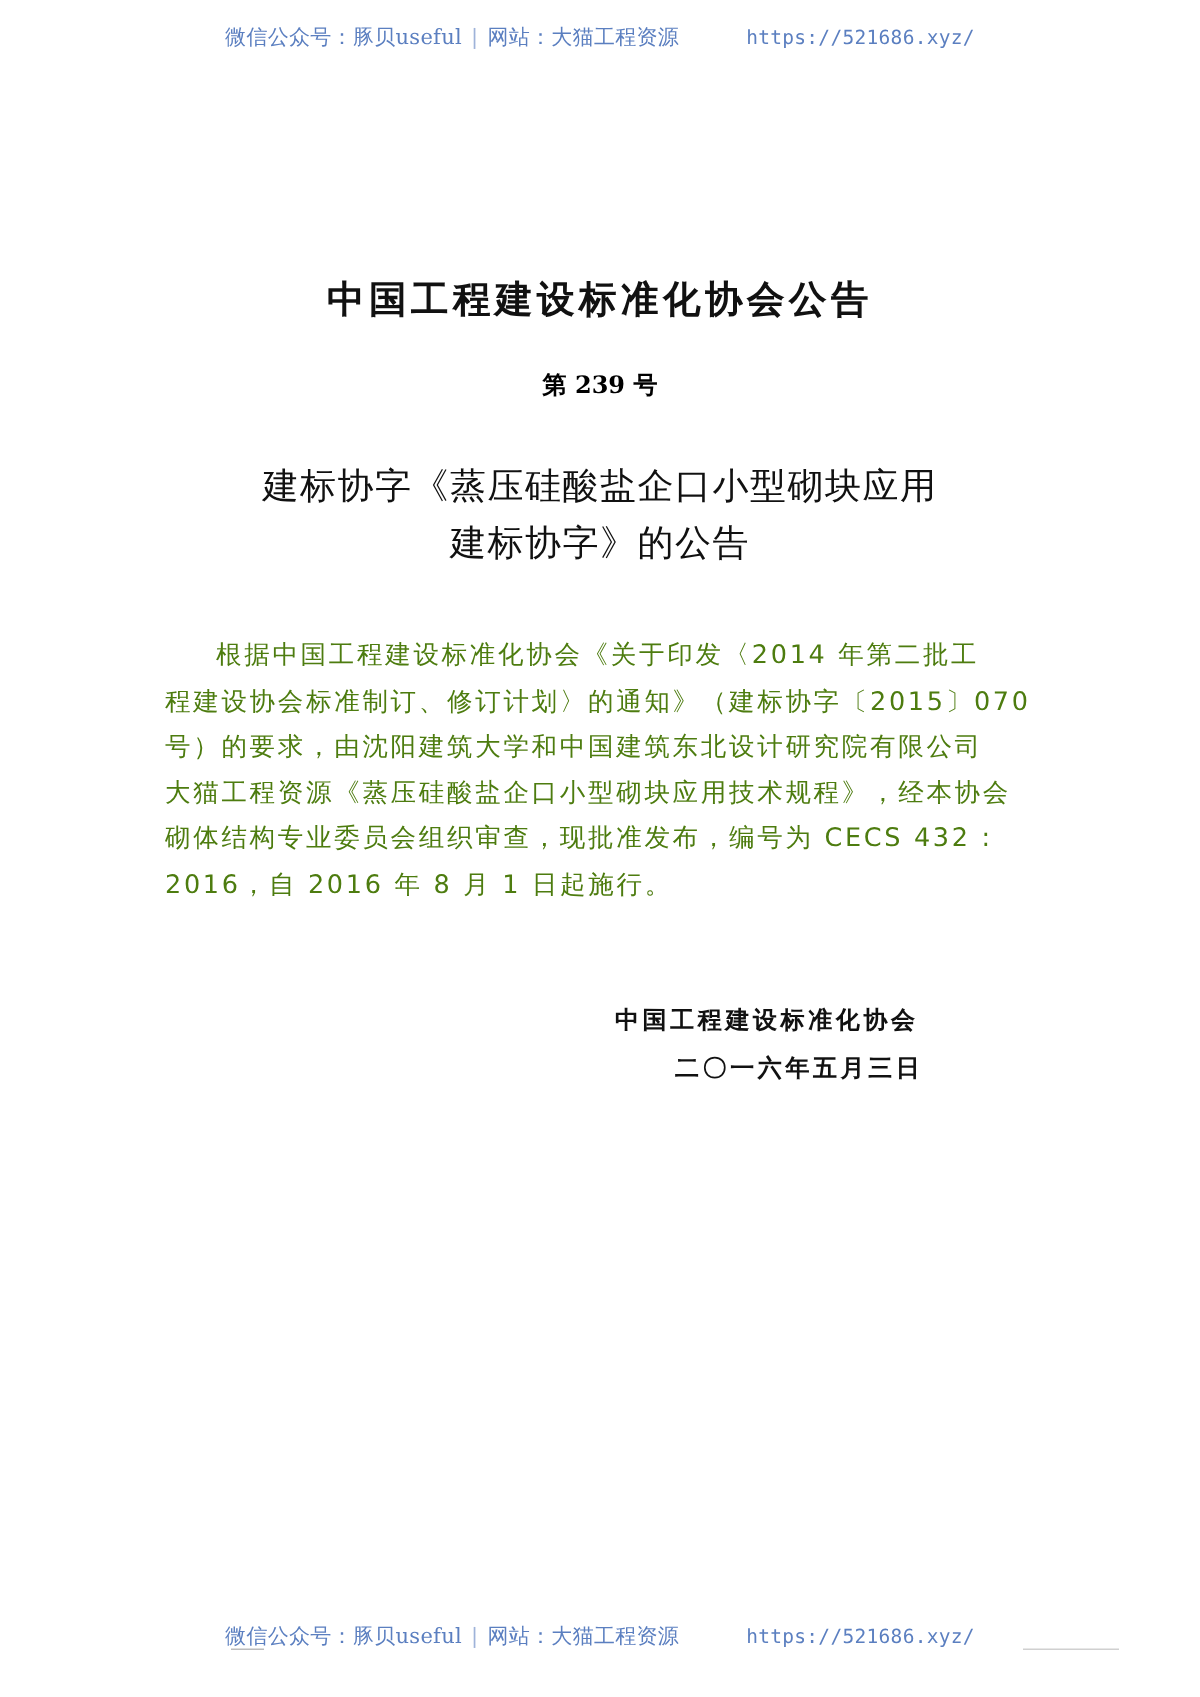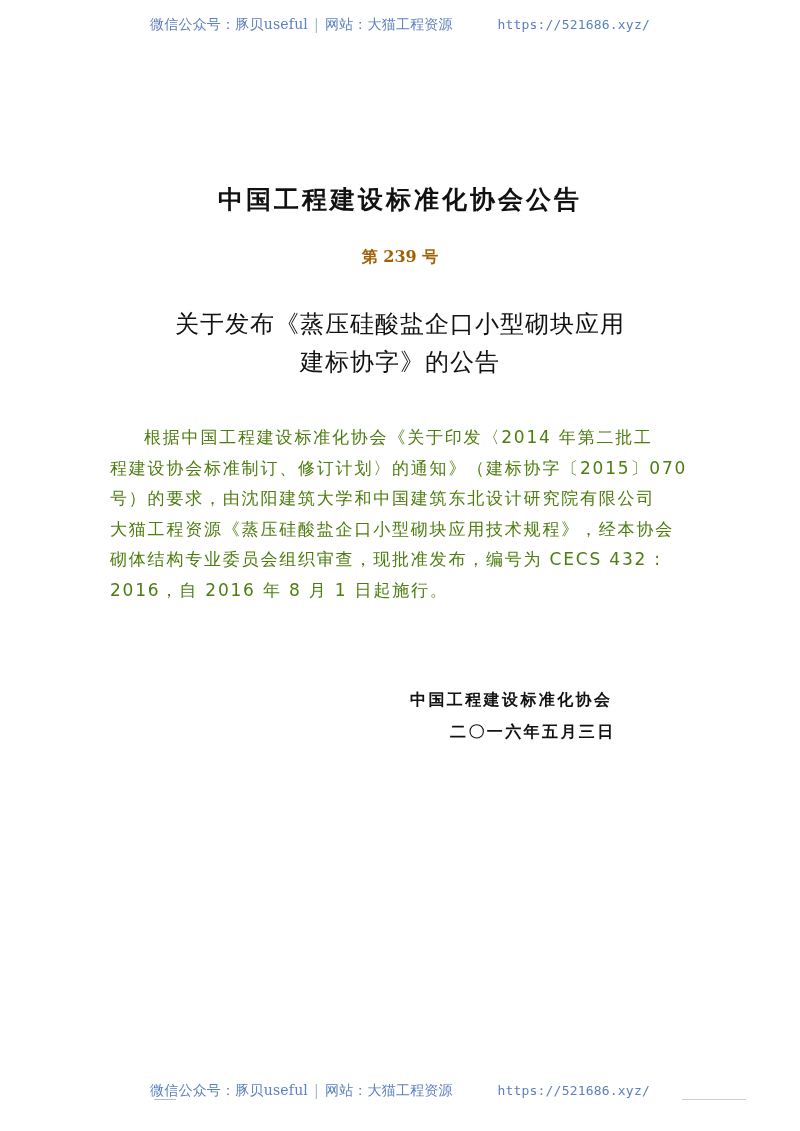--- a/index.html
+++ b/index.html
@@ -53,21 +53,21 @@
     }
     .notice-no {
       position: absolute;
       top: 247px;
       left: 0;
       width: 800px;
       text-align: center;
       font-family: "DejaVu Serif", "Liberation Serif", serif;
       font-weight: bold;
       font-size: 16px;
-      color: #a16207;
+      color: #000000;
     }
     .subject {
       position: absolute;
       top: 305px;
       left: 0;
       width: 800px;
       text-align: center;
       font-family: "DejaVu Sans", "Liberation Sans", sans-serif;
       font-size: 24px;
       line-height: 38px;
@@ -91,38 +91,37 @@
     .signature {
       position: absolute;
       top: 664px;
       left: 410px;
       font-family: "DejaVu Sans", "Liberation Sans", sans-serif;
       font-weight: bold;
       font-size: 16px;
       letter-spacing: 2.4px;
       color: #111;
       line-height: 32px;
-      margin-top: 20px;
     }
     .signature .date { padding-left: 40px; display: block; }
     .signature .org { display: block; }
   </style>
 </head>
 <body>
 
 <div class="watermark top">
   <span>微信公众号：豚贝useful</span><span class="sep">|</span><span>网站：大猫工程资源</span> <span class="url">https://521686.xyz/</span>
 </div>
 
 <div class="org-title">中国工程建设标准化协会公告</div>
 
 <div class="notice-no">第 239 号</div>
 
 <div class="subject">
-  <div>关于发布《蒸压硅酸盐企口小型砌块应用</div>
+  <div>建标协字《蒸压硅酸盐企口小型砌块应用</div>
   <div>建标协字》的公告</div>
 </div>
 
 <div class="body-text">
   <span class="line indent">根据中国工程建设标准化协会《关于印发〈2014 年第二批工</span>
   <span class="line">程建设协会标准制订、修订计划〉的通知》（建标协字〔2015〕070</span>
   <span class="line">号）的要求，由沈阳建筑大学和中国建筑东北设计研究院有限公司</span>
   <span class="line">大猫工程资源《蒸压硅酸盐企口小型砌块应用技术规程》，经本协会</span>
   <span class="line">砌体结构专业委员会组织审查，现批准发布，编号为 CECS 432 :</span>
   <span class="line">2016，自 2016 年 8 月 1 日起施行。</span>

